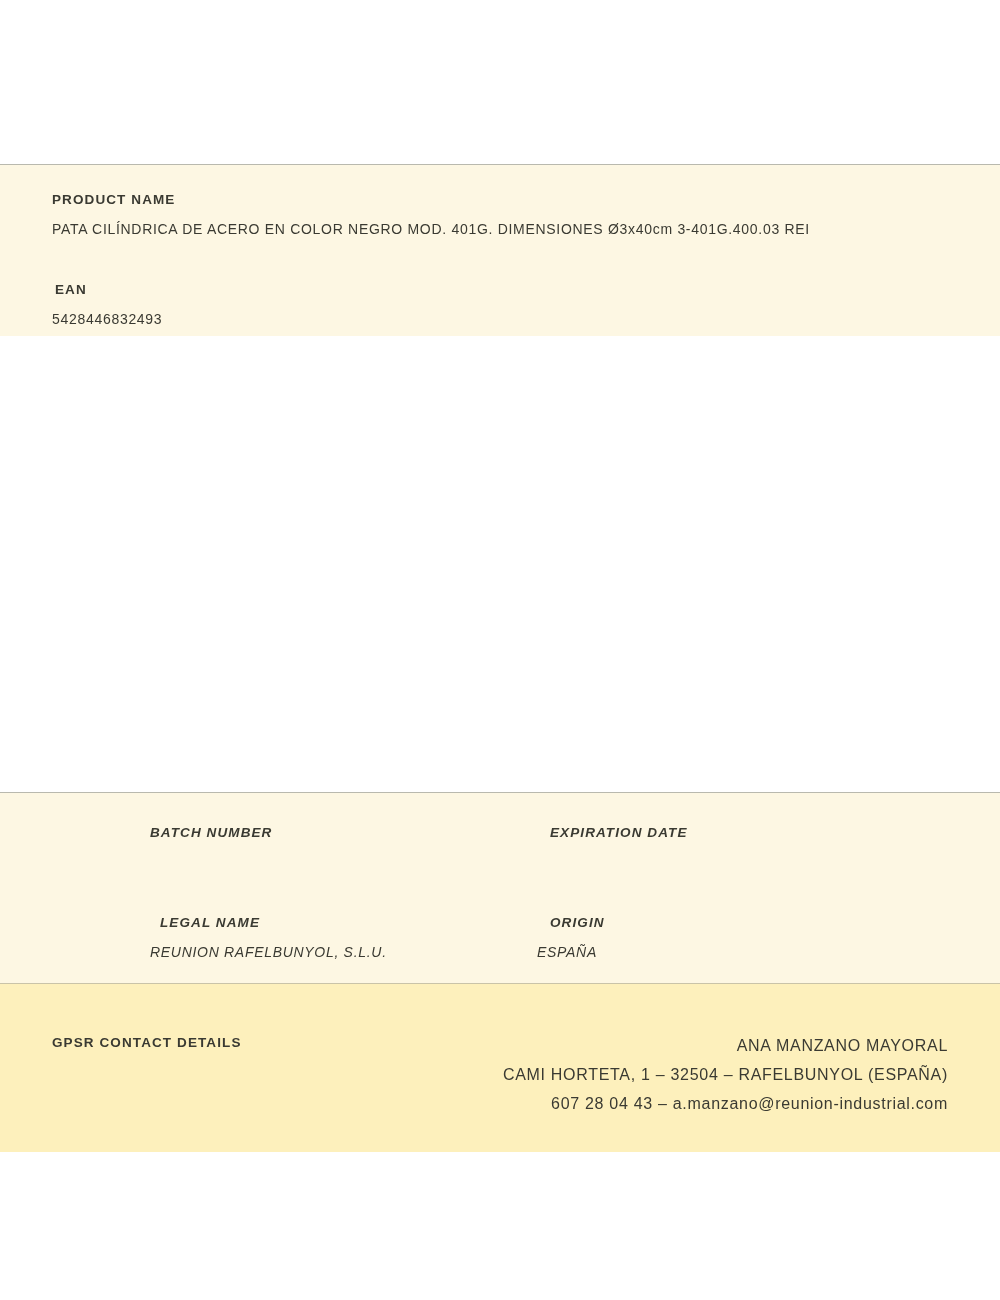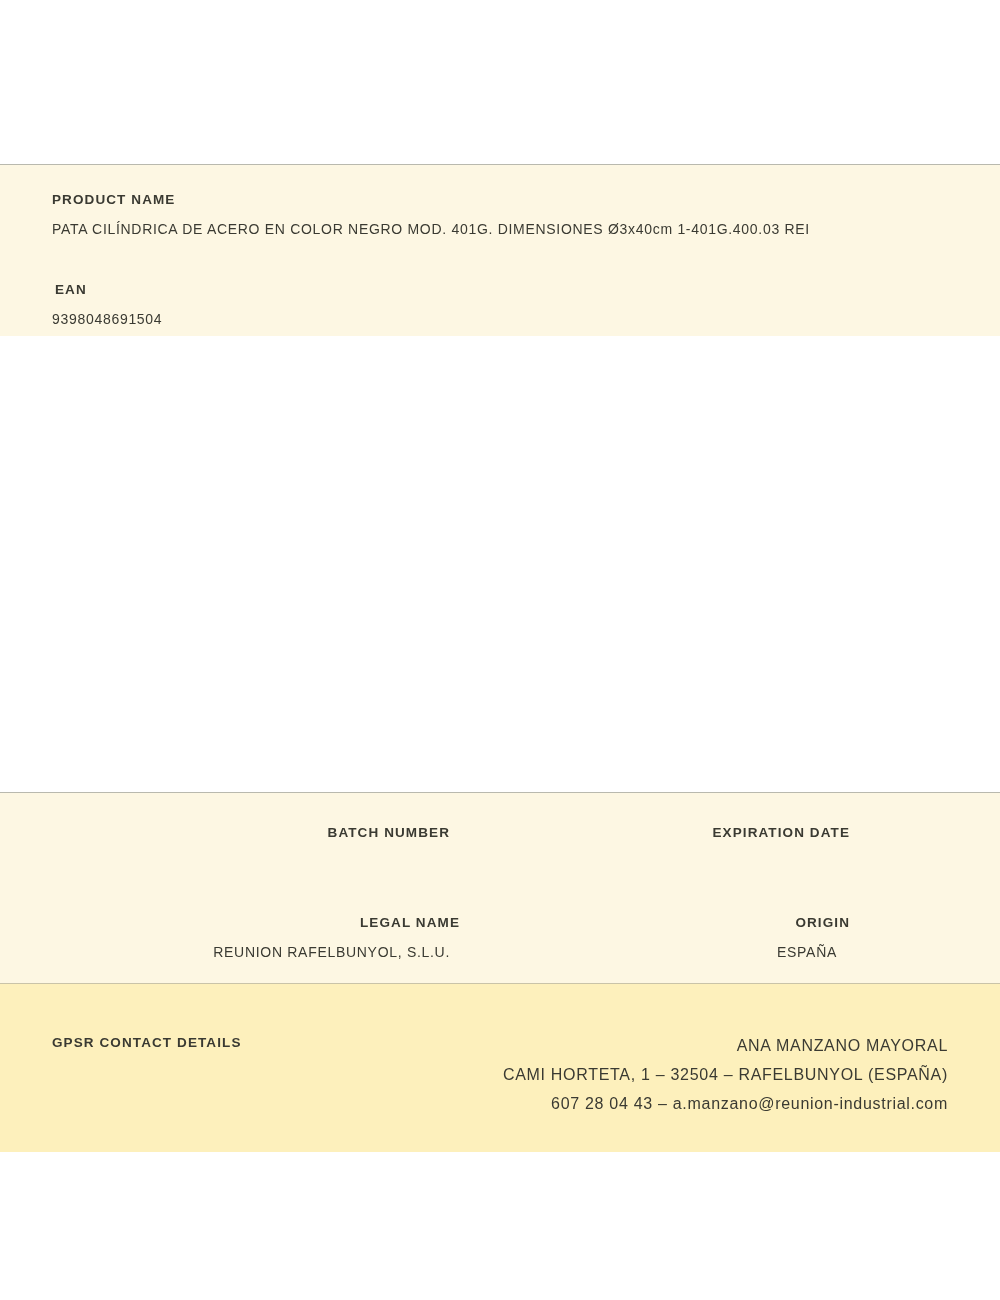--- a/index.html
+++ b/index.html
@@ -88,21 +88,22 @@
     width: 1000px;
     height: 192px;
     background: #fdf7e3;
     border-top: 1px solid #b9b9ae;
     border-bottom: 1px solid #c9c3a8;
     box-sizing: border-box;
   }
 
   .col-center {
     position: absolute;
-    text-align: right;
+    text-align: left;
+    font-style: italic;
   }
 
   .batch-number-label { left: 150px; top: 32px; width: 300px; }
   .batch-number-value { left: 150px; top: 60px; width: 300px; }
   .expiration-label    { left: 550px; top: 32px; width: 300px; }
   .expiration-value    { left: 550px; top: 60px; width: 300px; }
   .legal-name-label    { left: 160px; top: 122px; width: 300px; }
   .legal-name-value    { left: 150px; top: 151px; width: 300px; }
   .origin-label        { left: 550px; top: 122px; width: 300px; }
   .origin-value        { left: 537px; top: 151px; width: 300px; }
@@ -151,23 +152,23 @@
 </style>
 </head>
 <body>
 
 <div class="page">
 
   <div style="position:absolute;left:0;top:0;width:1000px;height:150px;background:#ffffff;"></div>
 
   <section class="product-block">
     <div class="field-label product-name-label">PRODUCT NAME</div>
-    <div class="field-value product-name-value">PATA CILÍNDRICA DE ACERO EN COLOR NEGRO MOD. 401G. DIMENSIONES Ø3x40cm 1-401G.400.03 REI</div>
+    <div class="field-value product-name-value">PATA CILÍNDRICA DE ACERO EN COLOR NEGRO MOD. 401G. DIMENSIONES Ø3x40cm 3-401G.400.03 REI</div>
     <div class="field-label ean-label">EAN</div>
-    <div class="field-value ean-value">9398048691504</div>
+    <div class="field-value ean-value">5428446832493</div>
   </section>
 
   <div class="blank-area"></div>
 
   <section class="batch-block">
     <div class="field-label col-center batch-number-label">BATCH NUMBER</div>
     <div class="field-value col-center batch-number-value"></div>
 
     <div class="field-label col-center expiration-label">EXPIRATION DATE</div>
     <div class="field-value col-center expiration-value"></div>

